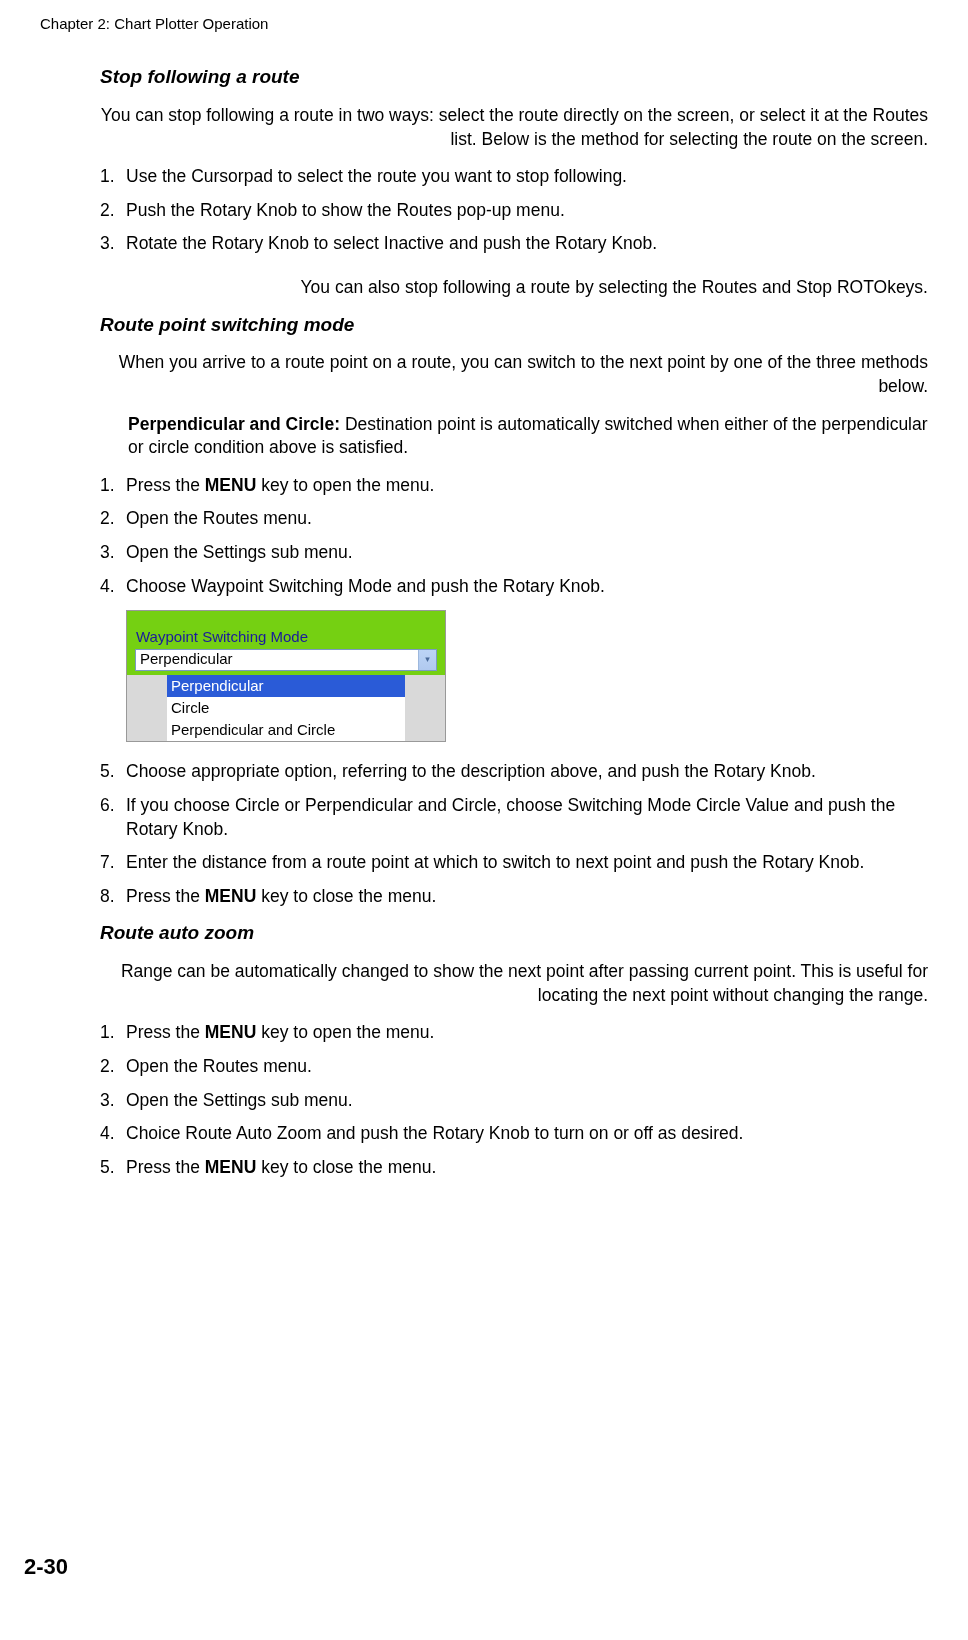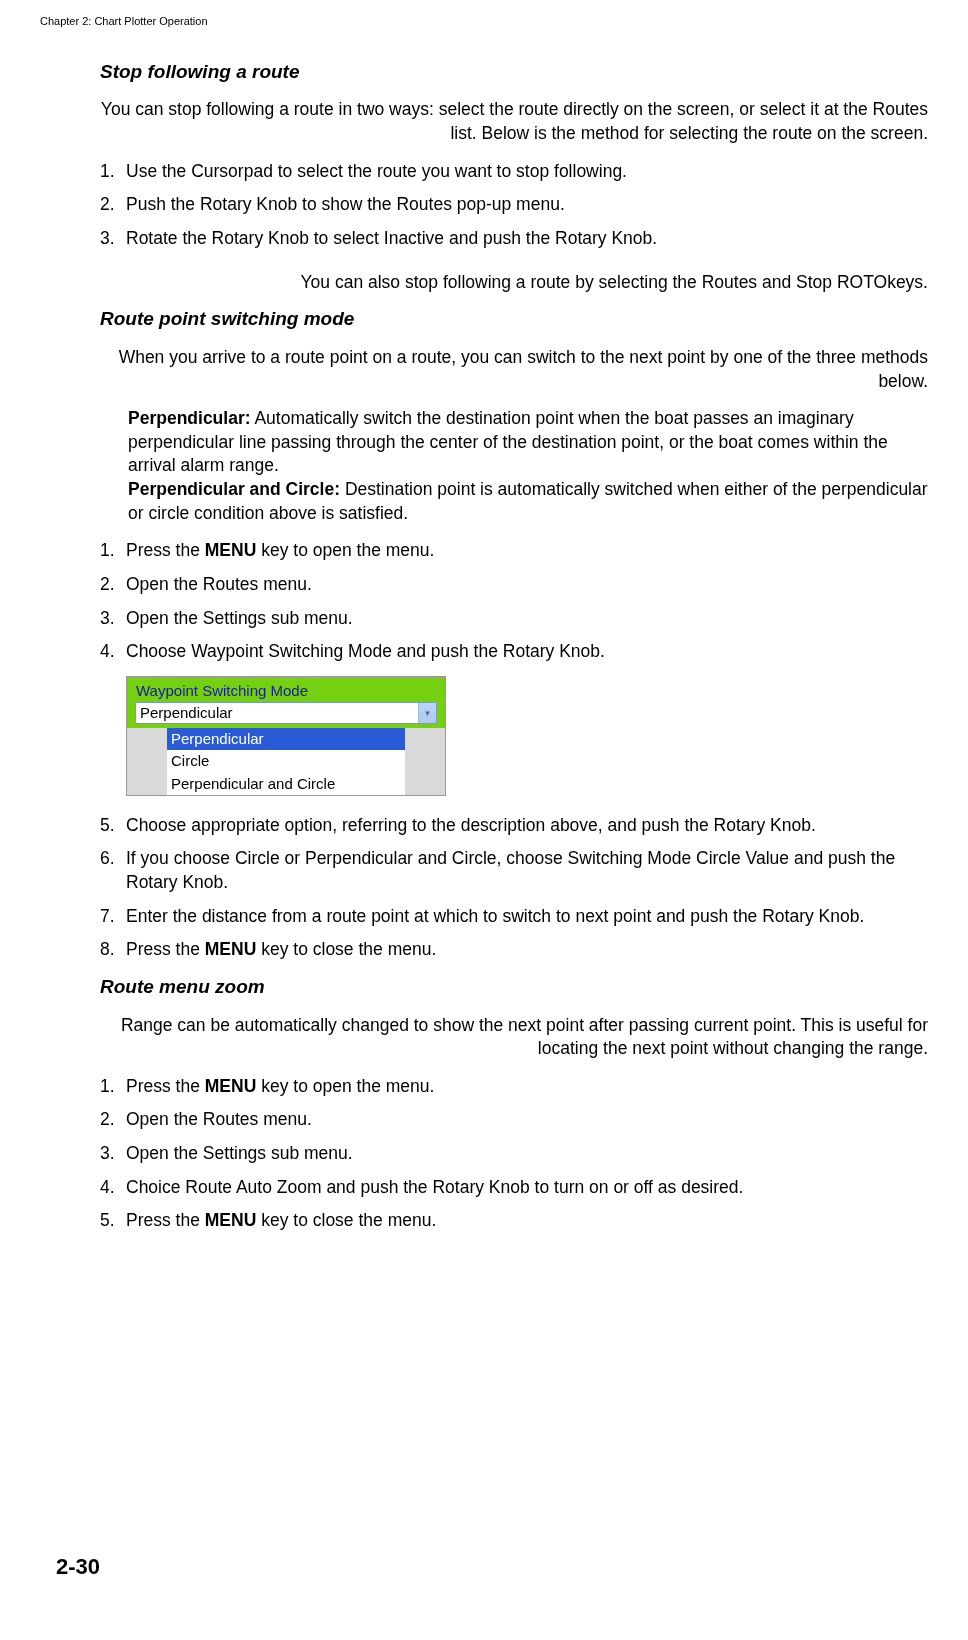--- a/index.html
+++ b/index.html
@@ -8,21 +8,21 @@
       font-size: 17.5px;
       line-height: 1.35;
       color: #000;
       background: #fff;
       width: 968px;
       min-height: 1640px;
       padding: 14px 40px 40px 40px;
       position: relative;
     }
     .chapter-header {
-      font-size: 11px;
+      font-size: 15px;
       margin-bottom: 30px;
     }
     .content {
       margin-left: 60px;
       margin-right: 0px;
     }
     .sec-title {
       font-weight: bold;
       font-style: italic;
       font-size: 19px;
@@ -60,21 +60,21 @@
       margin-bottom: 0;
     }
     .bold { font-weight: bold; }
     .figure {
       margin: 6px 0 18px 26px;
       width: 320px;
       border: 1px solid #999;
     }
     .fig-top {
       background: #75d012;
-      padding: 2px 3px 4px 3px;
+      padding: 14px 3px 4px 3px;
     }
     .fig-label {
       color: #1a1a9c;
       font-family: Tahoma, Arial, sans-serif;
       font-size: 15px;
       padding: 2px 6px 0 6px;
       display: block;
     }
     .fig-select {
       background: #fff;
@@ -119,21 +119,21 @@
     .fig-opt {
       padding: 1px 4px;
     }
     .fig-opt.sel {
       background: #2a5bd7;
       color: #fff;
     }
     .page-num {
       position: absolute;
       bottom: 58px;
-      left: 56px;
+      left: 24px;
       font-size: 22px;
       font-weight: bold;
     }
   </style>
 </head>
 <body>
 
 <div class="chapter-header">Chapter 2: Chart Plotter Operation</div>
 
 <div class="content">
@@ -143,21 +143,20 @@
   <ol class="num">
     <li><span class="n">1.</span><span>Use the Cursorpad to select the route you want to stop following.</span></li>
     <li><span class="n">2.</span><span>Push the Rotary Knob to show the Routes pop-up menu.</span></li>
     <li><span class="n">3.</span><span>Rotate the Rotary Knob to select Inactive and push the Rotary Knob.</span></li>
   </ol>
   <p class="para after-list">You can also stop following a route by selecting the Routes and Stop ROTOkeys.</p>
 
   <div class="sec-title later">Route point switching mode</div>
   <p class="para">When you arrive to a route point on a route, you can switch to the next point by one of the three methods below.</p>
   <div class="indent-block">
-    <p><span class="bold">Perpendicular:</span><span> Automatically switch the destination point when the boat passes an imaginary perpendicular line passing through the center of the destination point, or the boat comes within the arrival alarm range.</span></p>
     <p><span class="bold">Perpendicular and Circle:</span><span> Destination point is automatically switched when either of the perpendicular or circle condition above is satisfied.</span></p>
   </div>
   <ol class="num">
     <li><span class="n">1.</span><span><span>Press the </span><span class="bold">MENU</span><span> key to open the menu.</span></span></li>
     <li><span class="n">2.</span><span>Open the Routes menu.</span></li>
     <li><span class="n">3.</span><span>Open the Settings sub menu.</span></li>
     <li><span class="n">4.</span><span>Choose Waypoint Switching Mode and push the Rotary Knob.</span></li>
   </ol>
 
   <div class="figure">
@@ -179,21 +178,21 @@
     </div>
   </div>
 
   <ol class="num">
     <li><span class="n">5.</span><span>Choose appropriate option, referring to the description above, and push the Rotary Knob.</span></li>
     <li><span class="n">6.</span><span>If you choose Circle or Perpendicular and Circle, choose Switching Mode Circle Value and push the Rotary Knob.</span></li>
     <li><span class="n">7.</span><span>Enter the distance from a route point at which to switch to next point and push the Rotary Knob.</span></li>
     <li><span class="n">8.</span><span><span>Press the </span><span class="bold">MENU</span><span> key to close the menu.</span></span></li>
   </ol>
 
-  <div class="sec-title later">Route menu zoom</div>
+  <div class="sec-title later">Route auto zoom</div>
   <p class="para">Range can be automatically changed to show the next point after passing current point. This is useful for locating the next point without changing the range.</p>
   <ol class="num">
     <li><span class="n">1.</span><span><span>Press the </span><span class="bold">MENU</span><span> key to open the menu.</span></span></li>
     <li><span class="n">2.</span><span>Open the Routes menu.</span></li>
     <li><span class="n">3.</span><span>Open the Settings sub menu.</span></li>
     <li><span class="n">4.</span><span>Choice Route Auto Zoom and push the Rotary Knob to turn on or off as desired.</span></li>
     <li><span class="n">5.</span><span><span>Press the </span><span class="bold">MENU</span><span> key to close the menu.</span></span></li>
   </ol>
 
 </div>

